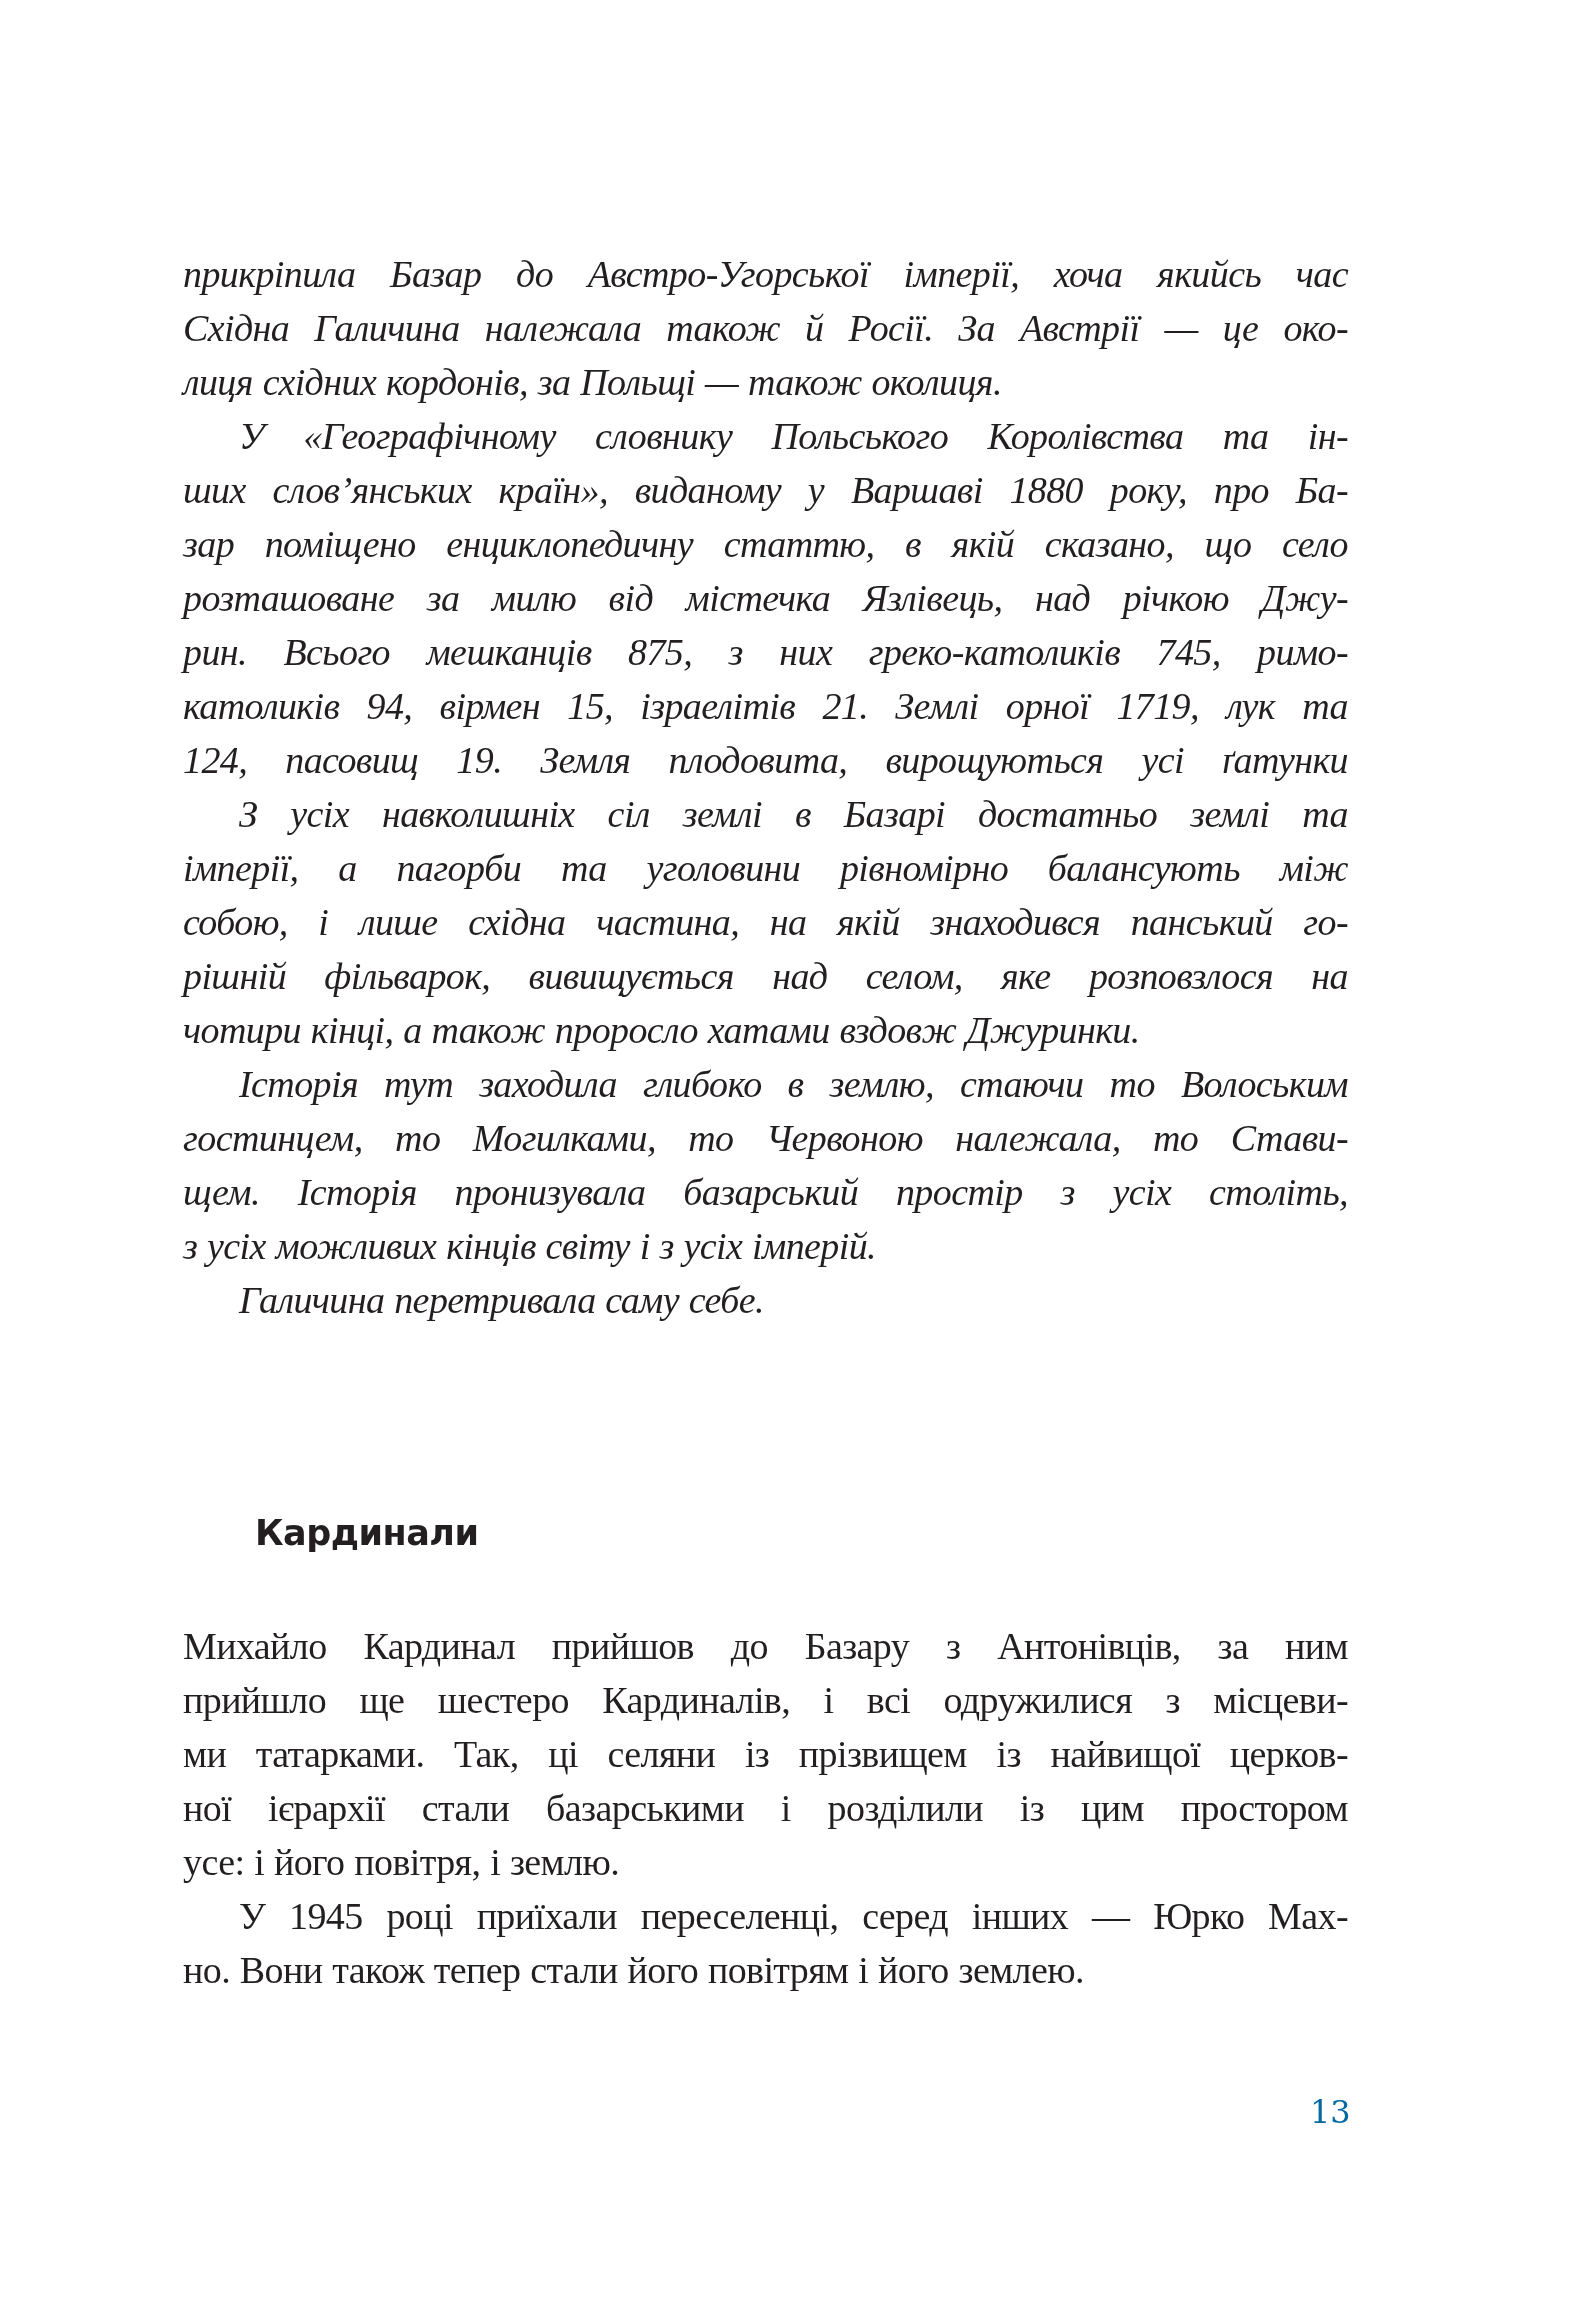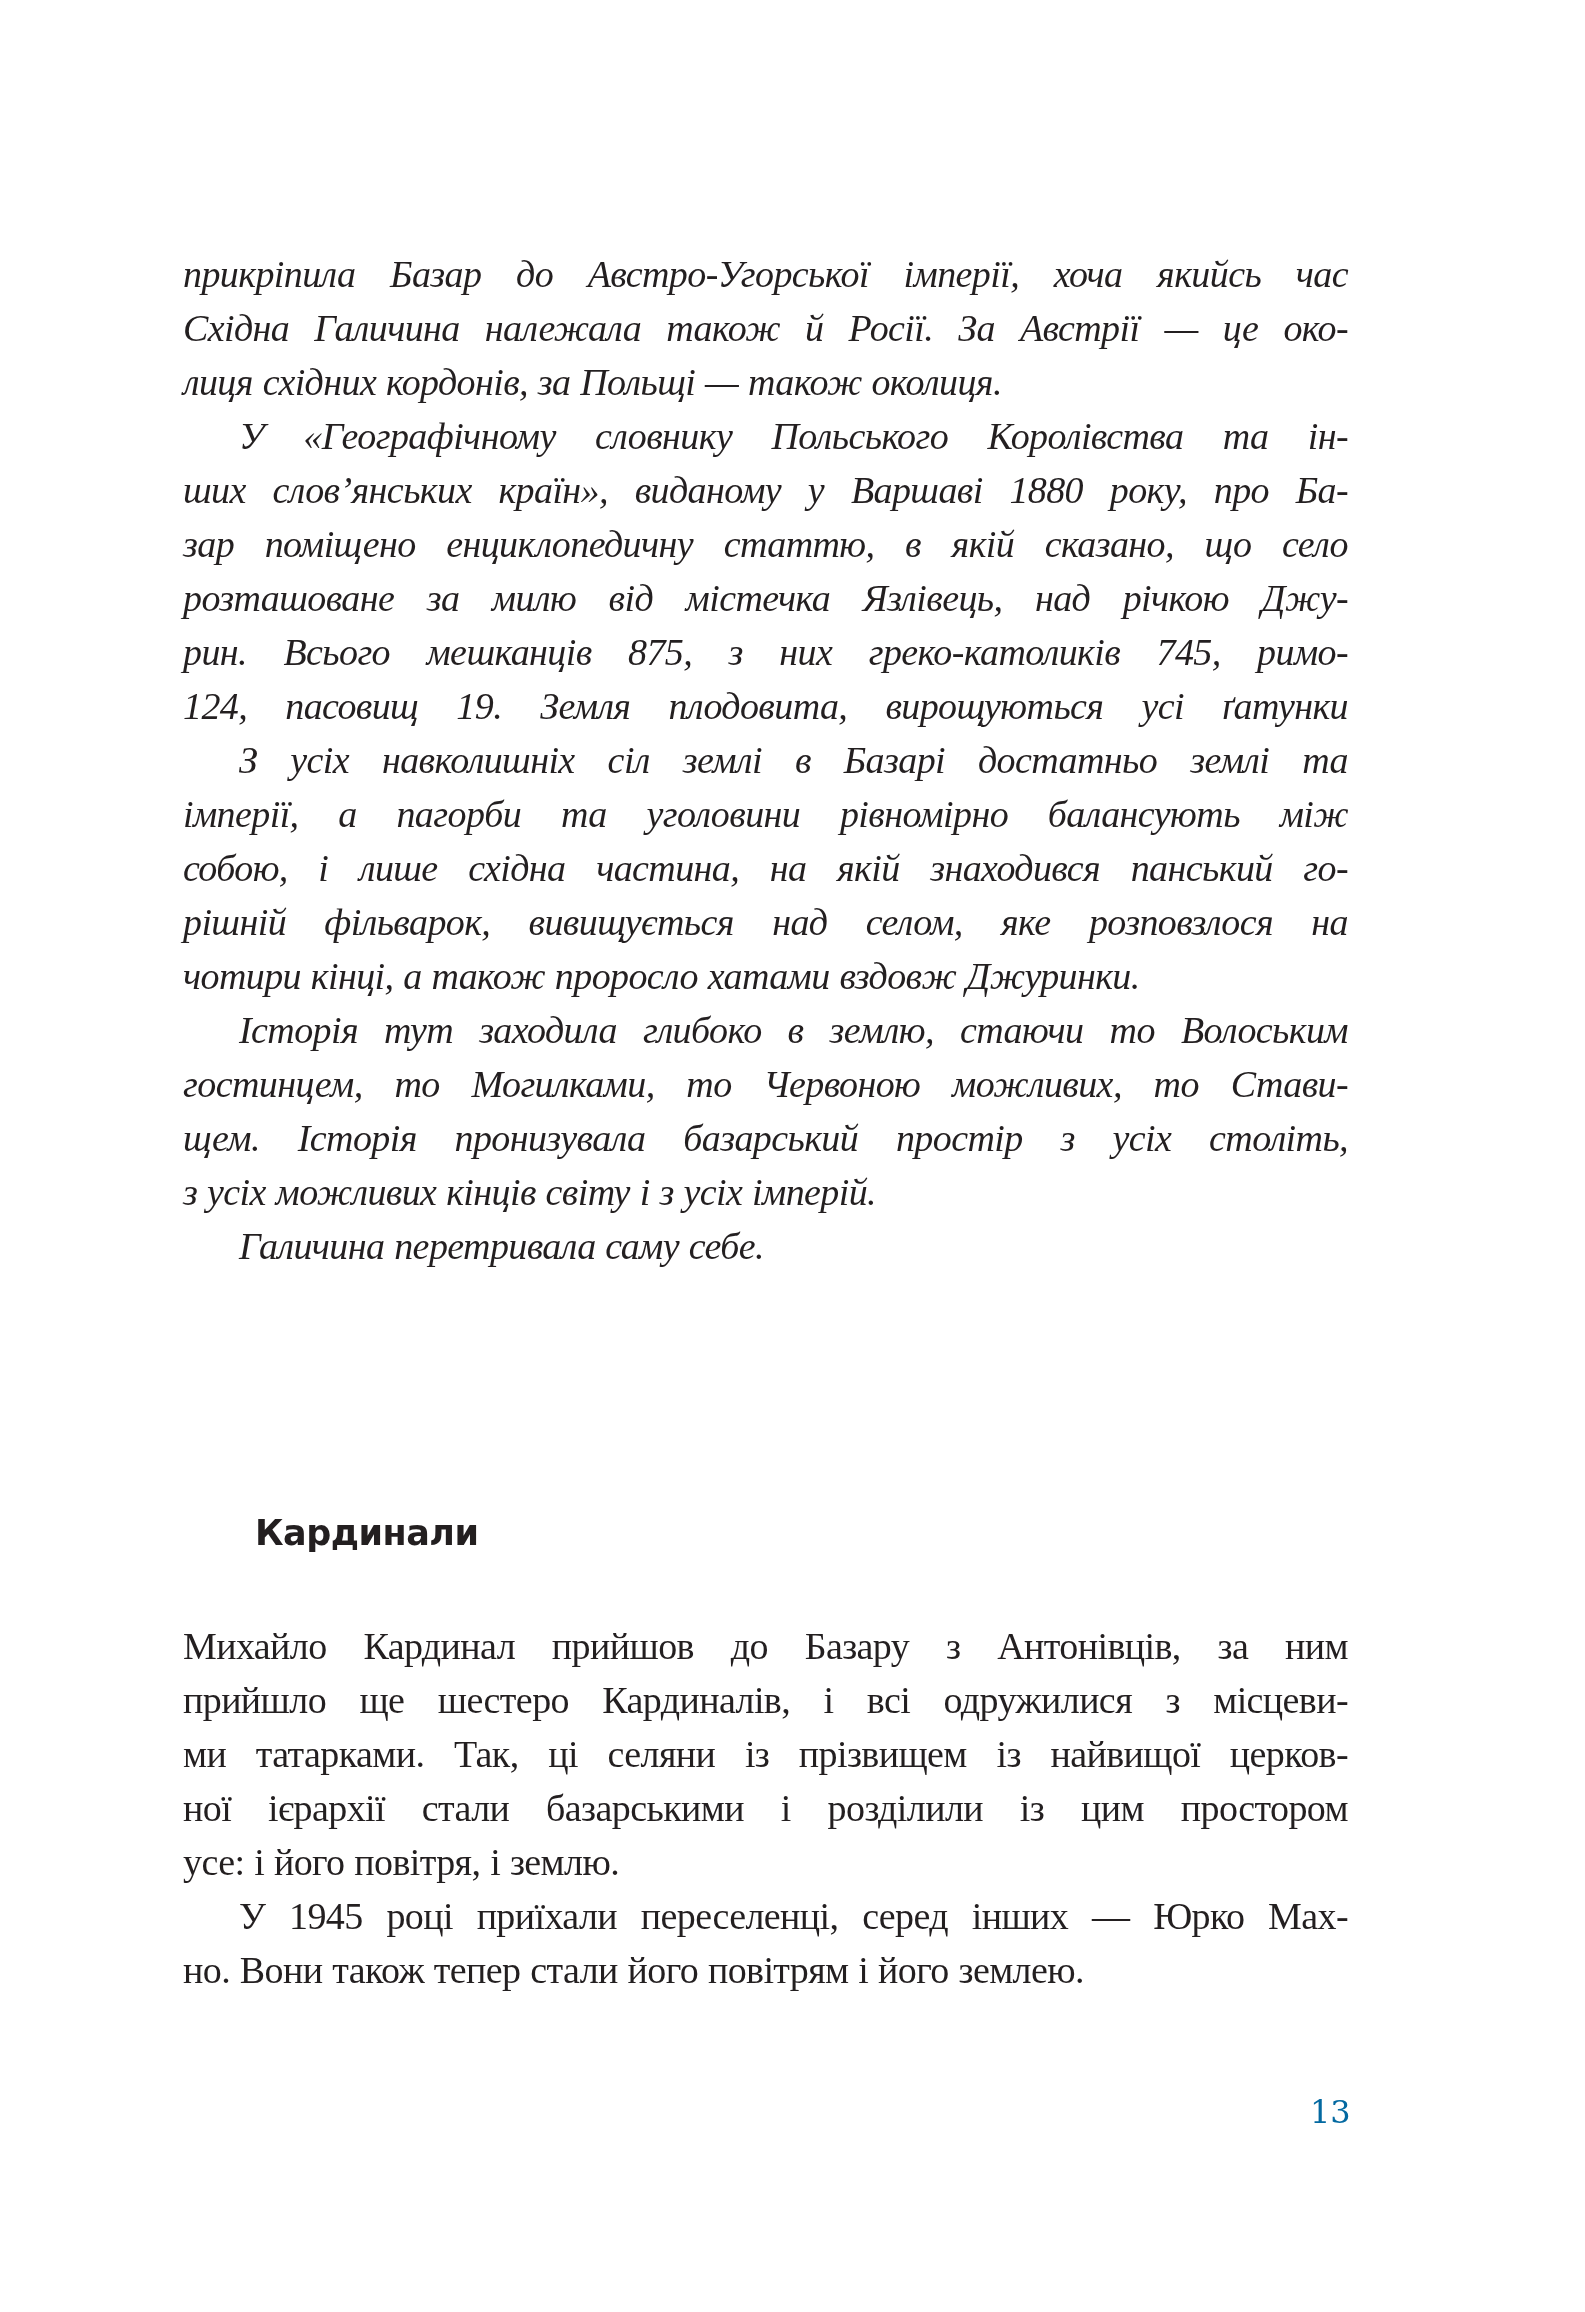--- a/index.html
+++ b/index.html
@@ -71,28 +71,29 @@
 <div class="page">
   <div class="text-block" id="block-1">
       <span class="line">прикріпила Базар до Австро-Угорської імперії, хоча якийсь час</span>
       <span class="line">Східна Галичина належала також й Росії. За Австрії — це око-</span>
       <span class="line last">лиця східних кордонів, за Польщі — також околиця.</span>
       <span class="line indent">У «Географічному словнику Польського Королівства та ін-</span>
       <span class="line">ших слов’янських країн», виданому у Варшаві 1880 року, про Ба-</span>
       <span class="line">зар поміщено енциклопедичну статтю, в якій сказано, що село</span>
       <span class="line">розташоване за милю від містечка Язлівець, над річкою Джу-</span>
       <span class="line">рин. Всього мешканців 875, з них греко-католиків 745, римо-</span>
+      <span class="line">католиків 94, вірмен 15, ізраелітів 21. Землі орної 1719, лук та</span>
       <span class="line">124, пасовищ 19. Земля плодовита, вирощуються усі ґатунки</span>
       <span class="line indent">З усіх навколишніх сіл землі в Базарі достатньо землі та</span>
       <span class="line">імперії, а пагорби та уголовини рівномірно балансують між</span>
       <span class="line">собою, і лише східна частина, на якій знаходився панський го-</span>
       <span class="line">рішній фільварок, вивищується над селом, яке розповзлося на</span>
       <span class="line last">чотири кінці, а також проросло хатами вздовж Джуринки.</span>
       <span class="line indent">Історія тут заходила глибоко в землю, стаючи то Волоським</span>
-      <span class="line">гостинцем, то Могилками, то Червоною можливих, то Стави-</span>
+      <span class="line">гостинцем, то Могилками, то Червоною належала, то Стави-</span>
       <span class="line">щем. Історія пронизувала базарський простір з усіх століть,</span>
       <span class="line last">з усіх можливих кінців світу і з усіх імперій.</span>
       <span class="line indent last">Галичина перетривала саму себе.</span>
     </div>
 
   <h2 class="section-heading">Кардинали</h2>
 
   <div class="text-block" id="block-2">
       <span class="line">Михайло Кардинал прийшов до Базару з Антонівців, за ним</span>
       <span class="line">прийшло ще шестеро Кардиналів, і всі одружилися з місцеви-</span>

